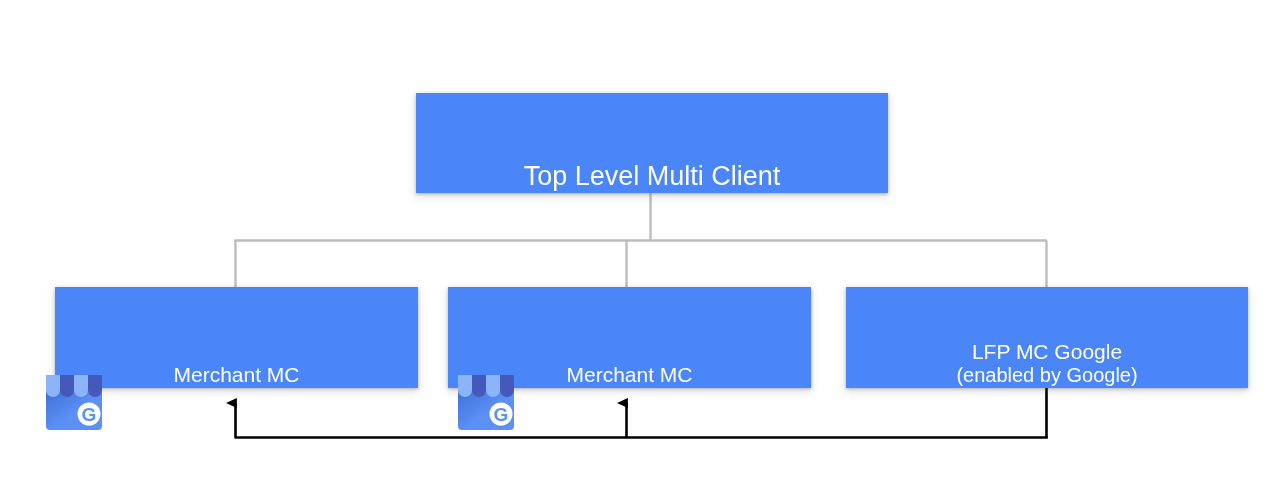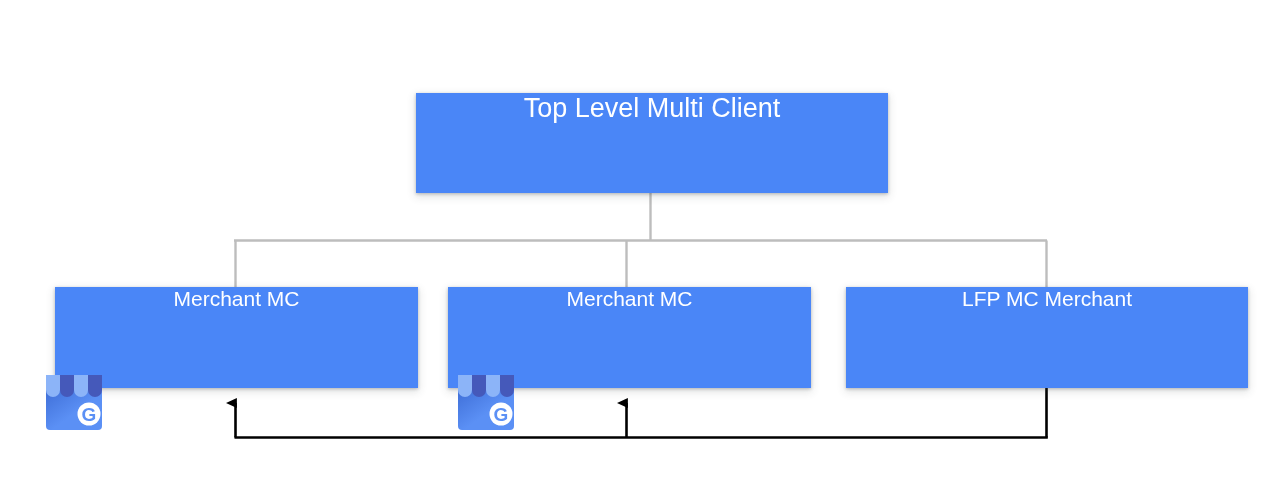--- a/index.html
+++ b/index.html
@@ -29,21 +29,21 @@
     pointer-events: none;
   }
   .node {
     position: absolute;
     box-sizing: border-box;
     background: #4a86f7;
     color: #ffffff;
     display: flex;
     flex-direction: column;
     align-items: center;
-    justify-content: space-between;
+    justify-content: flex-end;
     text-align: center;
     line-height: 1.18;
     box-shadow: 0 1px 3px rgba(60,64,67,0.30), 0 3px 8px 1px rgba(60,64,67,0.15);
   }
   .node .line1 {
     display: block;
     white-space: nowrap;
   }
   .node .line2 {
     display: block;
@@ -122,21 +122,22 @@
 
   <div class="node" id="node-sub1">
     <span class="line1">Merchant MC</span>
   </div>
 
   <div class="node" id="node-sub2">
     <span class="line1">Merchant MC</span>
   </div>
 
   <div class="node" id="node-lfp">
-    <span class="line1">LFP MC Merchant</span>
+    <span class="line1">LFP MC Google</span>
+    <span class="line2">(enabled by Google)</span>
   </div>
 
   <svg class="gmb-icon" id="gmb-icon-1" viewBox="0 0 72 72" xmlns="http://www.w3.org/2000/svg">
     <defs>
       <linearGradient id="shade1" x1="0" y1="0" x2="1" y2="1">
         <stop offset="0%" stop-color="#3f6fd8"></stop>
         <stop offset="55%" stop-color="#5b90f5"></stop>
         <stop offset="100%" stop-color="#5b90f5"></stop>
       </linearGradient>
     </defs>

